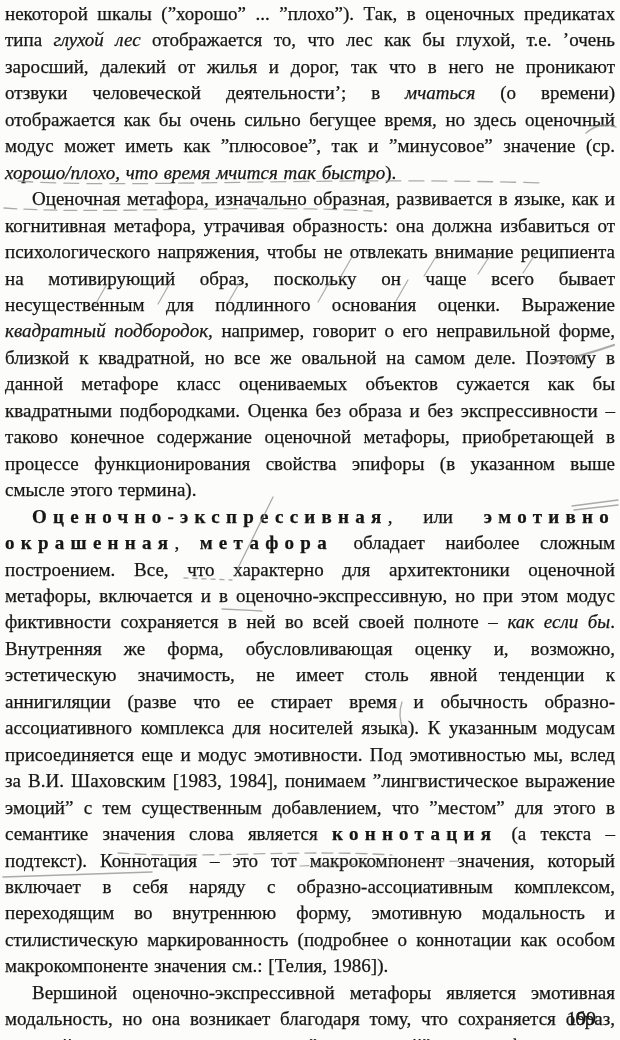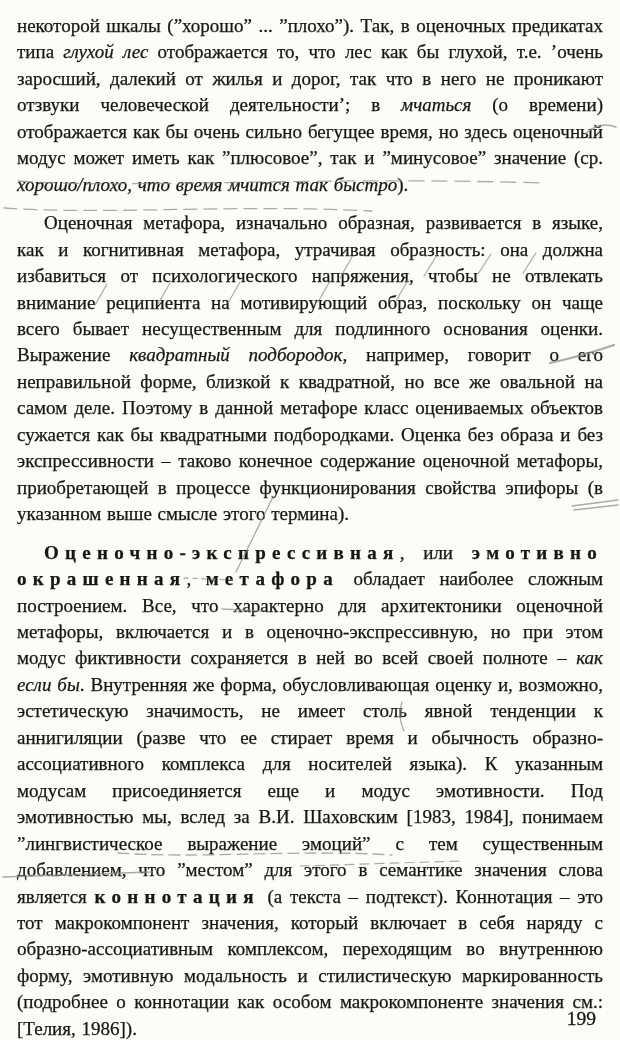--- a/index.html
+++ b/index.html
@@ -16,21 +16,21 @@
   .text-body {
     position: absolute;
     left: 5px; right: 5px; top: 1px;
     color: var(--ink, #161616);
     font-size: 19px;
     line-height: 26.45px;
     text-align: justify;
     -webkit-text-stroke: 0.25px currentColor;
     word-spacing: 1px;
   }
-  p.para { margin: 12px; padding: 0; }
+  p.para { margin: 0; padding: 0; }
   p.para.indent { text-indent: 27px; }
   .run-normal { font-style: normal; }
   .run-italic { font-style: italic; }
   .run-spaced { letter-spacing: 0.33em; font-weight: bold; }
   .page-number {
     position: absolute;
     right: 24px; bottom: 10px;
     color: var(--ink, #161616);
     font-size: 19.5px;
     -webkit-text-stroke: 0.3px currentColor;

